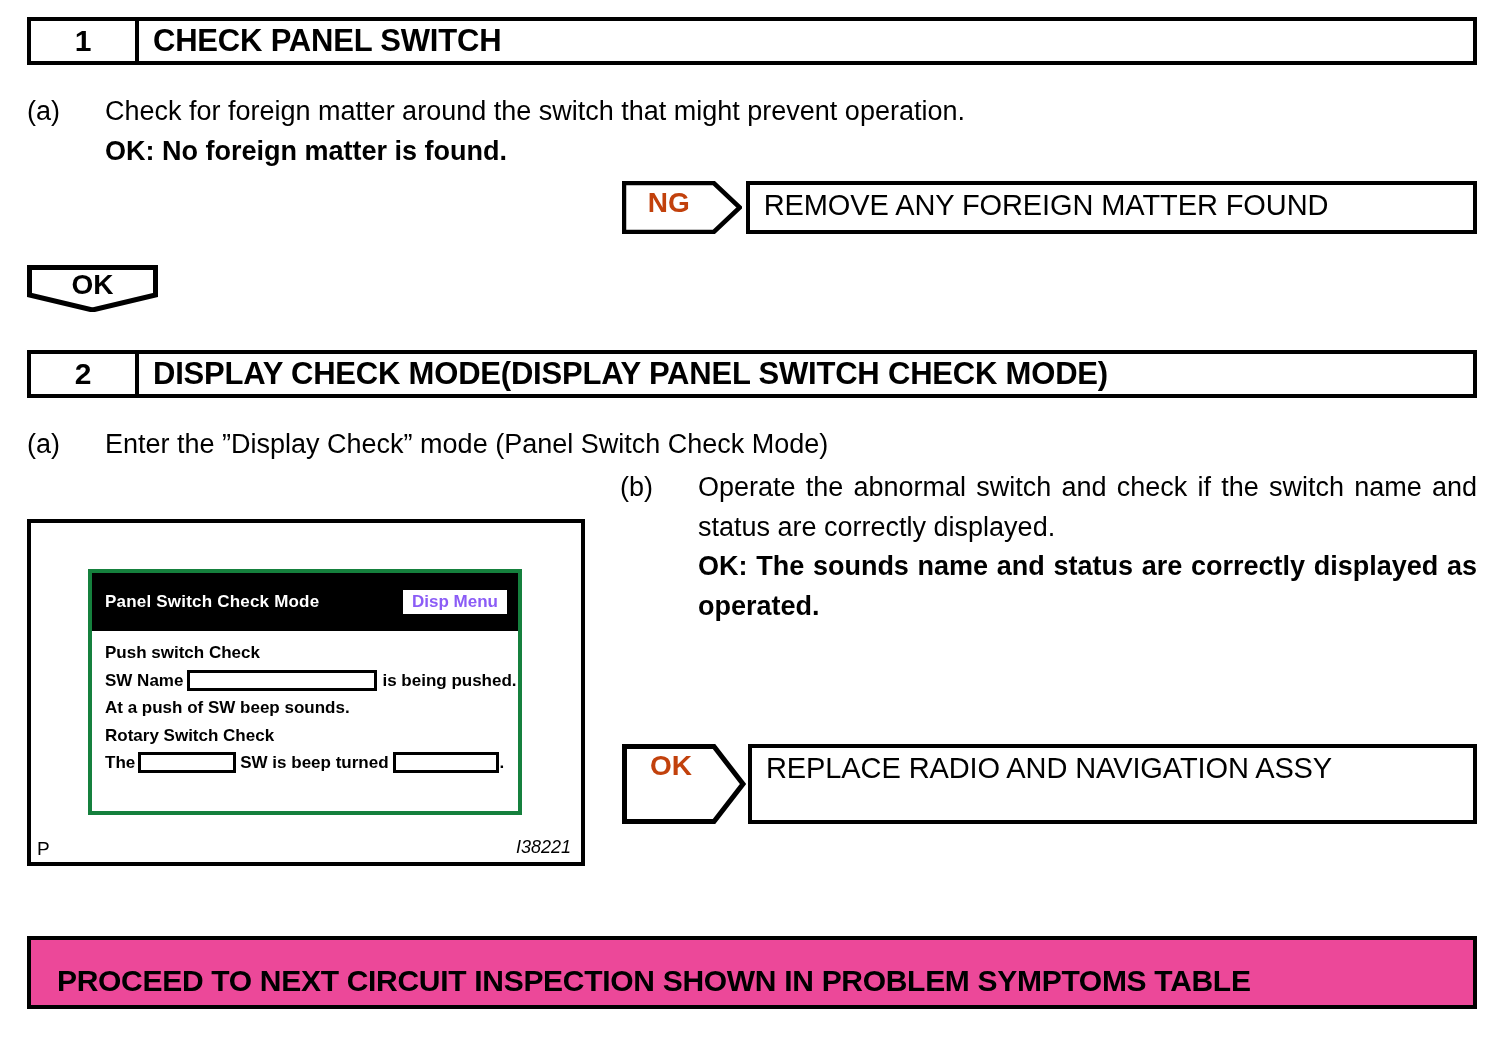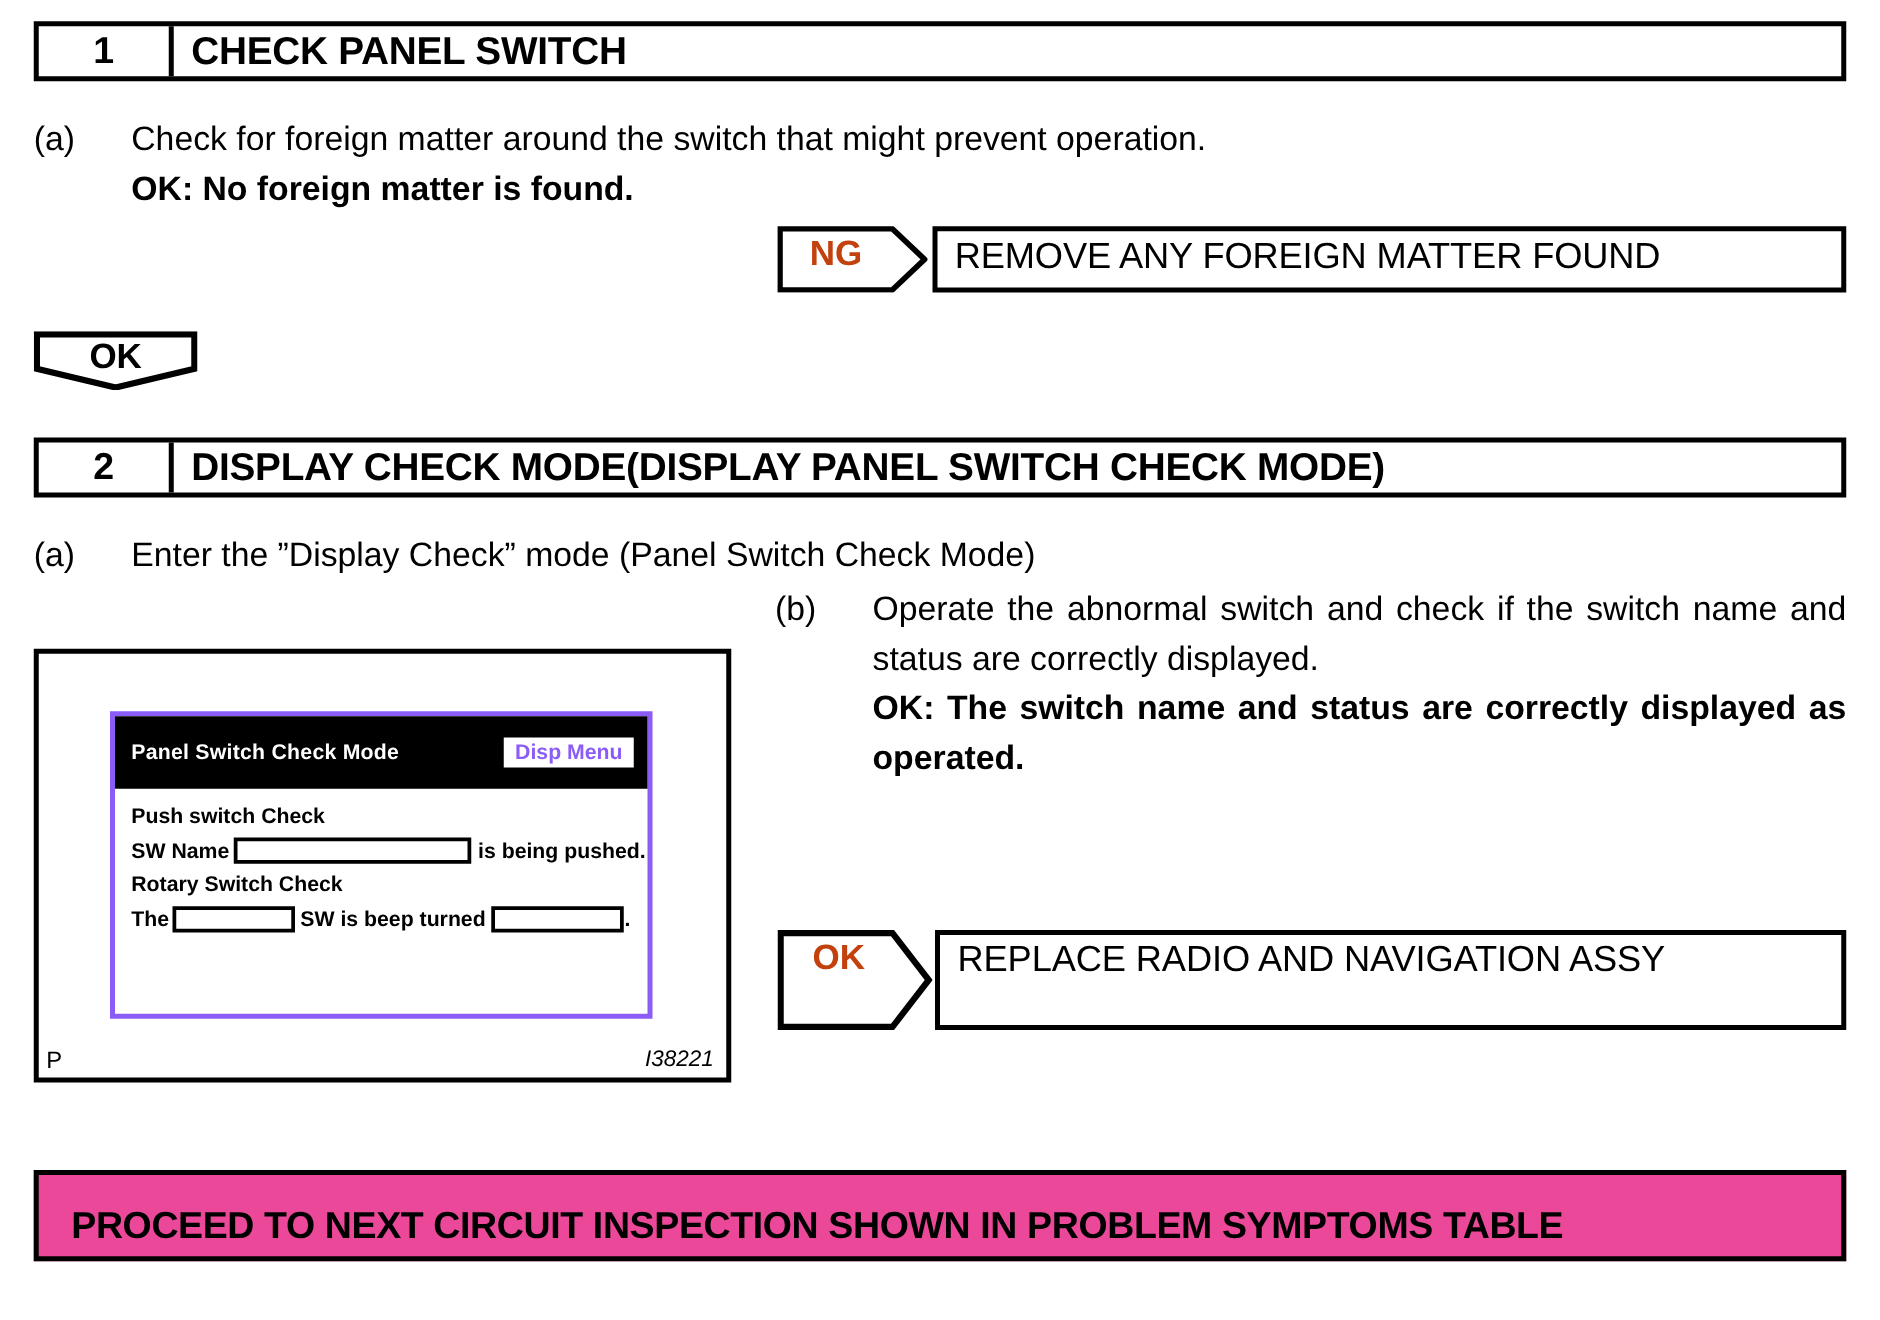--- a/index.html
+++ b/index.html
@@ -131,21 +131,21 @@
     bottom: 4px;
     font-size: 18px;
     font-style: italic;
   }
   .screen {
     position: absolute;
     left: 57px;
     top: 46px;
     width: 434px;
     height: 246px;
-    border: 4px solid #8b5cf6;
+    border: 4px solid #15803d;
     box-sizing: border-box;
     background: #fff;
     font-weight: bold;
   }
   .screen-titlebar {
     height: 58px;
     background: #000;
     color: #fff;
     display: flex;
     align-items: center;
@@ -249,20 +249,21 @@
 
     <div class="screen-body">
       <div class="screen-line">Push switch Check</div>
 
       <div class="screen-line">
         <span>SW Name</span>
         <span class="blank-field f-sw-name"></span>
         <span>is being pushed.</span>
       </div>
 
+      <div class="screen-line">At a push of SW beep sounds.</div>
 
       <div class="screen-line">Rotary Switch Check</div>
 
       <div class="screen-line">
         <span>The</span>
         <span class="blank-field f-rot-1"></span>
         <span>SW is beep turned</span>
         <span class="blank-field f-rot-2"></span>
         <span>.</span>
       </div>
@@ -270,21 +271,21 @@
   </div>
 
   <span class="fig-tag-left">P</span>
   <span class="fig-tag-right">I38221</span>
 </div>
 
 <div class="abs instr" style="left:620px; top:468px; width:857px;">
   <div class="marker">(b)</div>
   <div class="body">
     <div class="just">Operate the abnormal switch and check if the switch name and status are correctly displayed.</div>
-    <div class="bold-line just">OK: The switch name and status are correctly displayed as operated.</div>
+    <div class="bold-line just">OK: The sounds name and status are correctly displayed as operated.</div>
   </div>
 </div>
 
 <div class="abs arrow-row" style="left:622px; top:744px; width:855px; height:80px;">
   <div class="pent" style="width:124px;">
     <svg viewBox="0 0 124 80" preserveAspectRatio="none" aria-hidden="true">
       <polygon points="2.5,2.5 92,2.5 121,40 92,77.5 2.5,77.5" fill="#ffffff" stroke="#000000" stroke-width="5"></polygon>
     </svg>
     <span class="pent-label">OK</span>
   </div>

